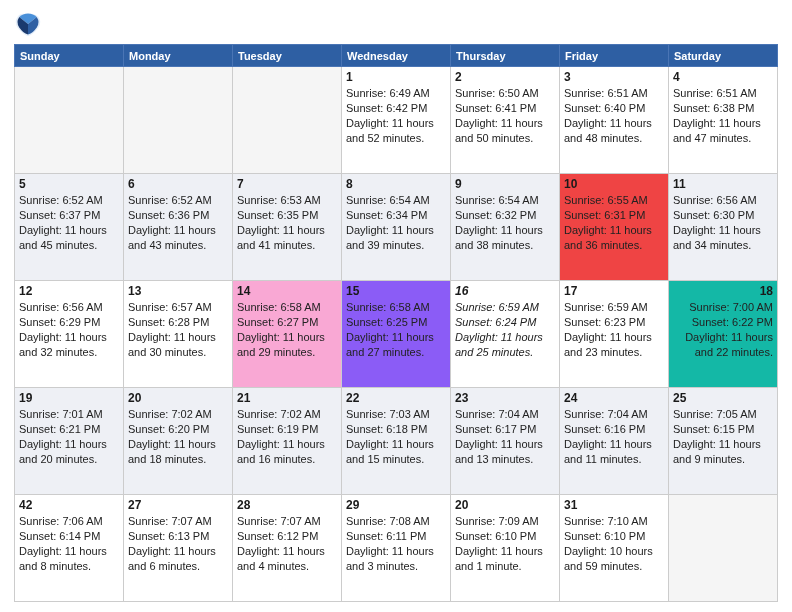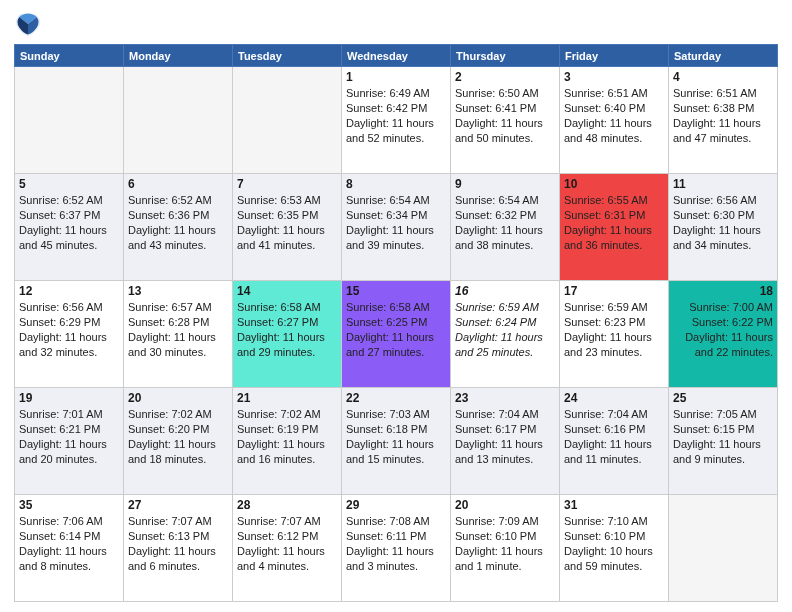--- a/index.html
+++ b/index.html
@@ -224,21 +224,21 @@
 Daylight: 11 hours
 and 32 minutes.</div>
           </td>
           <td style="background: rgb(255, 255, 255);">
             <span class="day-num">13</span>
             <div class="cell-text" style="white-space: pre-line;">Sunrise: 6:57 AM
 Sunset: 6:28 PM
 Daylight: 11 hours
 and 30 minutes.</div>
           </td>
-          <td style="background: #5eead4;">
+          <td style="background: #f9a8d4;">
             <span class="day-num">14</span>
             <div class="cell-text" style="white-space: pre-line;">Sunrise: 6:58 AM
 Sunset: 6:27 PM
 Daylight: 11 hours
 and 29 minutes.</div>
           </td>
           <td style="background: #8b5cf6;">
             <span class="day-num">15</span>
             <div class="cell-text" style="white-space: pre-line;">Sunrise: 6:58 AM
 Sunset: 6:25 PM
@@ -313,21 +313,21 @@
           <td style="background: rgb(238, 240, 245);">
             <span class="day-num">25</span>
             <div class="cell-text" style="white-space: pre-line;">Sunrise: 7:05 AM
 Sunset: 6:15 PM
 Daylight: 11 hours
 and 9 minutes.</div>
           </td>
         </tr>
         <tr>
           <td style="background: rgb(255, 255, 255);">
-            <span class="day-num">35</span>
+            <span class="day-num">42</span>
             <div class="cell-text" style="white-space: pre-line;">Sunrise: 7:06 AM
 Sunset: 6:14 PM
 Daylight: 11 hours
 and 8 minutes.</div>
           </td>
           <td style="background: rgb(255, 255, 255);">
             <span class="day-num">27</span>
             <div class="cell-text" style="white-space: pre-line;">Sunrise: 7:07 AM
 Sunset: 6:13 PM
 Daylight: 11 hours

